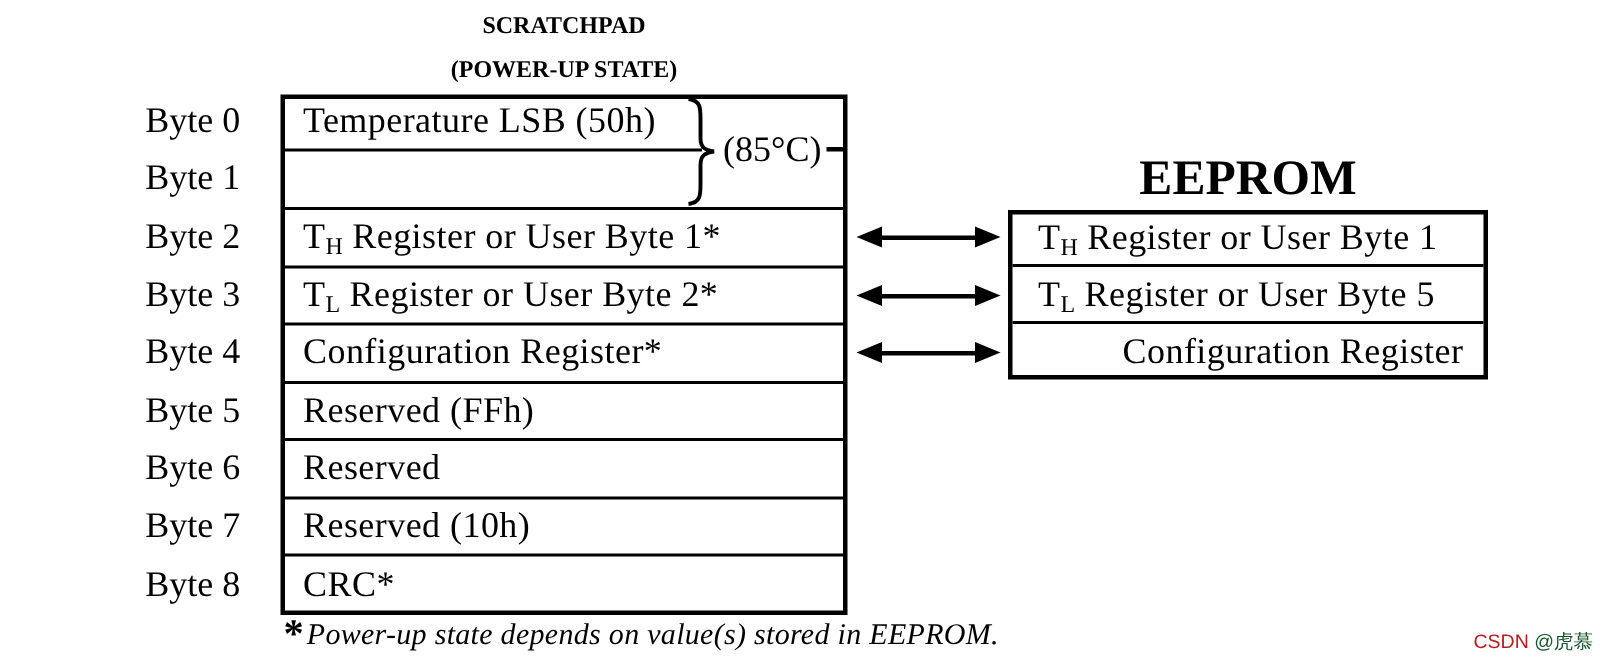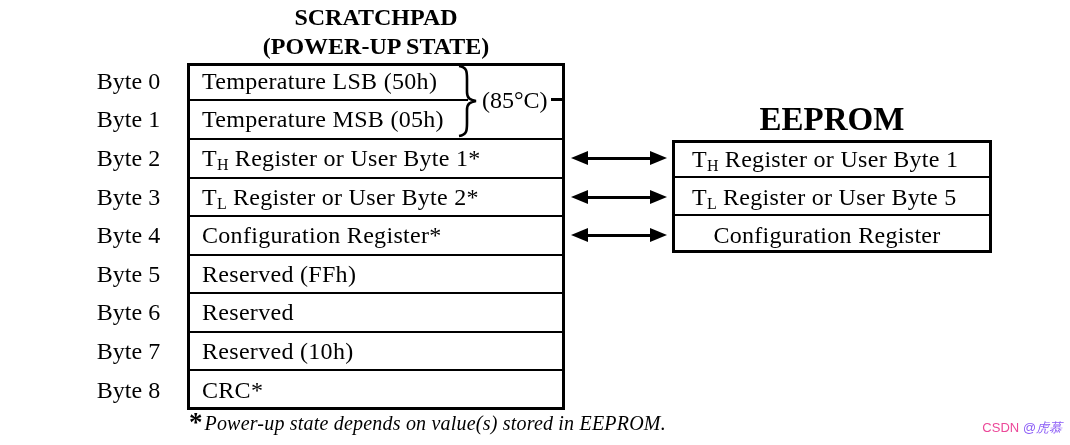--- a/index.html
+++ b/index.html
@@ -3,21 +3,21 @@
 <meta charset="utf-8">
 <style>
   html,body { margin:0; padding:0; background:#ffffff; }
   body { width:1070px; height:445px; font-family:"Liberation Serif", serif; color:#000; }
   #stage { position:relative; width:1070px; height:445px; overflow:hidden; background:#fff; }
 
   .box { position:absolute; border:3px solid #000; box-sizing:border-box; }
   .hline { position:absolute; height:2px; background:#000; }
 
   .title { position:absolute; text-align:center; font-weight:bold; white-space:nowrap; }
-  .title-scratchpad { left:187px; top:3px; width:378px; font-size:24px; line-height:29px; }
+  .title-scratchpad { left:187px; top:3px; width:378px; font-size:16px; line-height:29px; }
   .title-eeprom { left:672px; top:104px; width:320px; font-size:33px; line-height:30px; }
 
   .rowtext { position:absolute; height:30px; line-height:30px; font-size:24px;
              letter-spacing:0.3px; white-space:nowrap; }
   .rowtext sub { font-size:16px; vertical-align:-4px; letter-spacing:0; }
   .bytelabel { position:absolute; left:80px; width:97px; height:30px; line-height:30px;
                font-size:24px; text-align:center; white-space:nowrap; }
   .center { text-align:center; }
 
   .callout { position:absolute; left:482px; top:85px; height:30px; line-height:30px;
@@ -32,22 +32,22 @@
       border-left:17px solid #000; }
   .arrow .shaft { flex:1; height:3px; background:#000; }
 
   .footnote { position:absolute; left:189px; top:410px; white-space:nowrap; line-height:27px; }
   .fn-marker { font-weight:bold; font-style:normal; font-size:27px; vertical-align:top;
                position:relative; top:-1px; margin-right:2px; }
   .fn-text { font-style:italic; font-size:20px; letter-spacing:0.2px; }
 
   .watermark { position:absolute; right:8px; top:419px; font-family:"Liberation Sans", sans-serif;
                font-size:13px; white-space:nowrap; }
-  .wm-prefix { color:#ec4899;text-align:center; }
-  .wm-handle { color:#8b5cf6;font-style:italic; }
+  .wm-prefix { color:#b91c1c;text-align:center; }
+  .wm-handle { color:#14532d; }
 </style>
 </head>
 <body>
 
 <div id="stage">
 
   <div class="title title-scratchpad">
     <div>SCRATCHPAD</div>
     <div>(POWER-UP STATE)</div>
   </div>
@@ -67,21 +67,20 @@
   <div class="hline" style="left:190px; top:99px;  width:278px;"></div>
   <div class="hline" style="left:190px; top:138px; width:372px;"></div>
   <div class="hline" style="left:190px; top:177px; width:372px;"></div>
   <div class="hline" style="left:190px; top:215px; width:372px;"></div>
   <div class="hline" style="left:190px; top:254px; width:372px;"></div>
   <div class="hline" style="left:190px; top:292px; width:372px;"></div>
   <div class="hline" style="left:190px; top:331px; width:372px;"></div>
   <div class="hline" style="left:190px; top:369px; width:372px;"></div>
 
   <div class="rowtext" style="left:202px; top:66px"><span>Temperature LSB (50h)</span><sub></sub><span></span></div>
-  <div class="rowtext" style="left:202px; top:104px"><span>Temperature MSB (05h)</span><sub></sub><span></span></div>
   <div class="rowtext" style="left:202px; top:143px"><span>T</span><sub>H</sub><span> Register or User Byte 1*</span></div>
   <div class="rowtext" style="left:202px; top:182px"><span>T</span><sub>L</sub><span> Register or User Byte 2*</span></div>
   <div class="rowtext" style="left:202px; top:220px"><span>Configuration Register*</span><sub></sub><span></span></div>
   <div class="rowtext" style="left:202px; top:259px"><span>Reserved (FFh)</span><sub></sub><span></span></div>
   <div class="rowtext" style="left:202px; top:297px"><span>Reserved</span><sub></sub><span></span></div>
   <div class="rowtext" style="left:202px; top:336px"><span>Reserved (10h)</span><sub></sub><span></span></div>
   <div class="rowtext" style="left:202px; top:375px"><span>CRC*</span><sub></sub><span></span></div>
 
   <svg style="position:absolute; left:455px; top:64px;" width="24" height="74" viewBox="0 0 24 74">
     <path d="M4 2 C12 3 12 8 12 15 L12 28 C12 34.5 15 36 21 37 C15 38 12 39.5 12 46 L12 59 C12 66 12 71 4 72" fill="none" stroke="#000" stroke-width="2.6"></path>
@@ -100,21 +99,21 @@
     </div>
 
   <div class="title title-eeprom">EEPROM</div>
 
   <div class="box" style="left:672px; top:140px; width:320px; height:113px;"></div>
   <div class="hline" style="left:675px; top:176px; width:314px;"></div>
   <div class="hline" style="left:675px; top:214px; width:314px;"></div>
 
   <div class="rowtext" style="left:692px; top:144px"><span>T</span><sub>H</sub><span> Register or User Byte 1</span></div>
   <div class="rowtext" style="left:692px; top:182px"><span>T</span><sub>L</sub><span> Register or User Byte 5</span></div>
-  <div class="rowtext center" style="left:670px; top:220px; width:314px"><span>Configuration Register</span><sub></sub><span></span></div>
+  <div class="rowtext center" style="left:705px; top:220px; width:314px"><span>Configuration Register</span><sub></sub><span></span></div>
 
   <div class="footnote">
     <span class="fn-marker">*</span><span class="fn-text">Power-up state depends on value(s) stored in EEPROM.</span>
   </div>
 
   <div class="watermark">
     <span class="wm-prefix">CSDN </span><span class="wm-handle">@虎慕</span>
   </div>
 
 </div>

